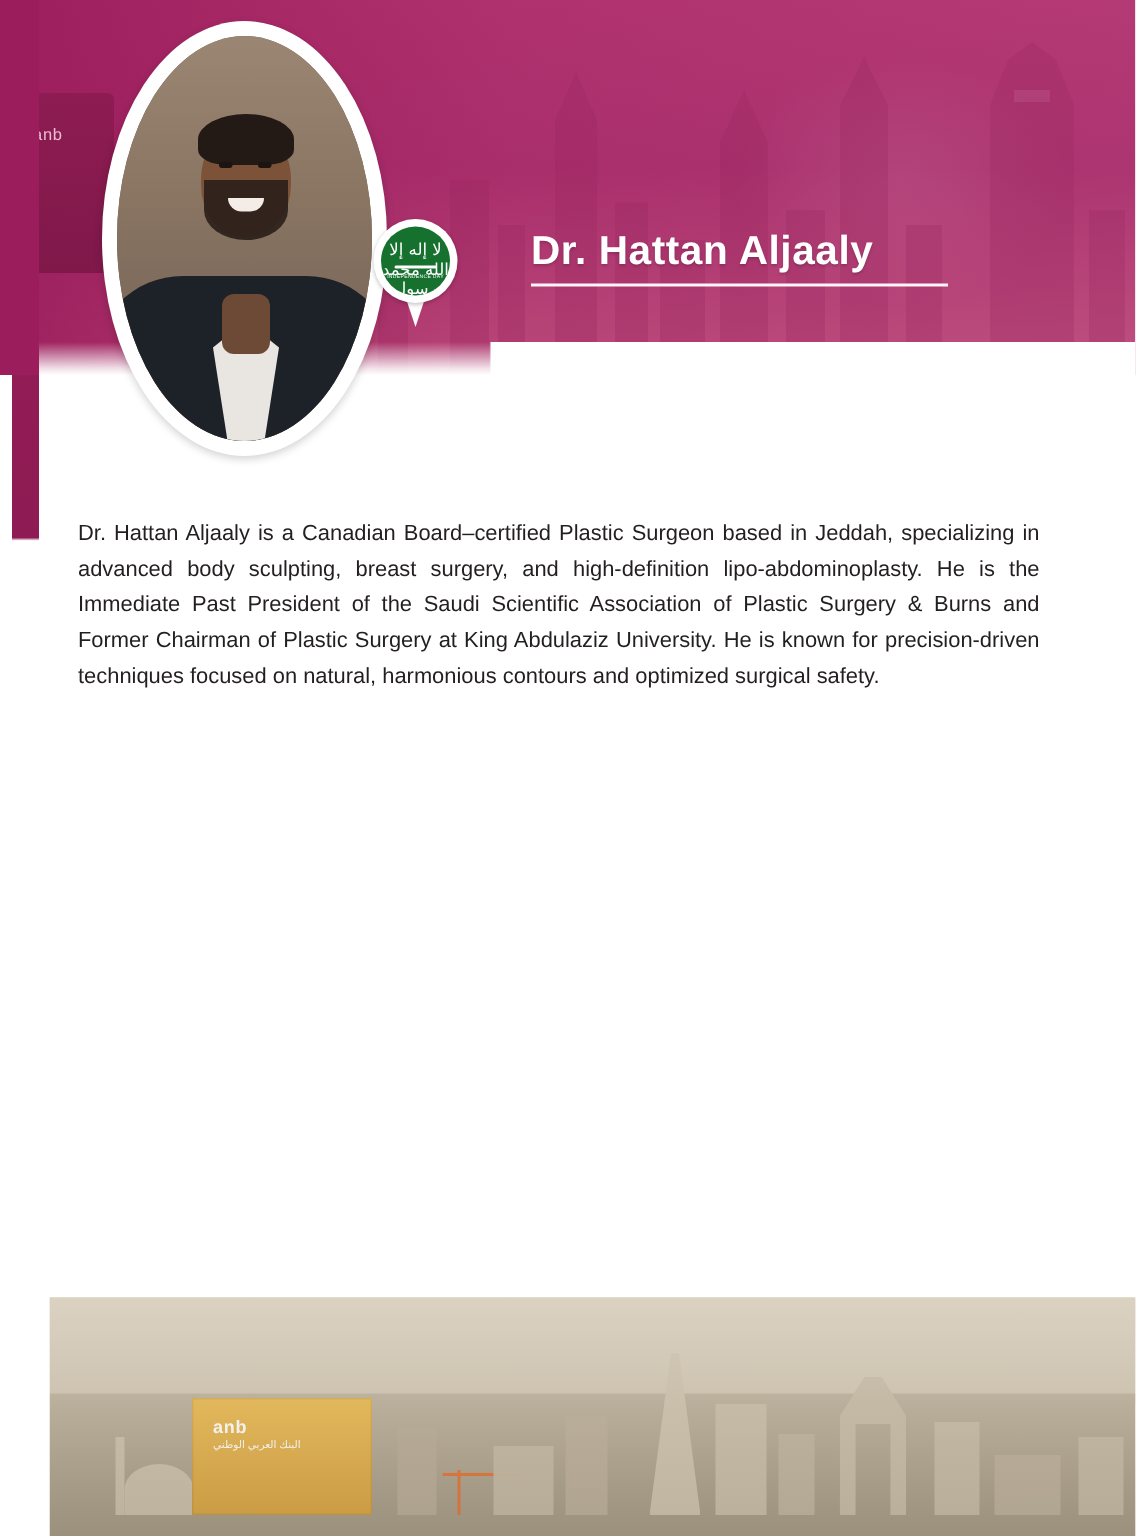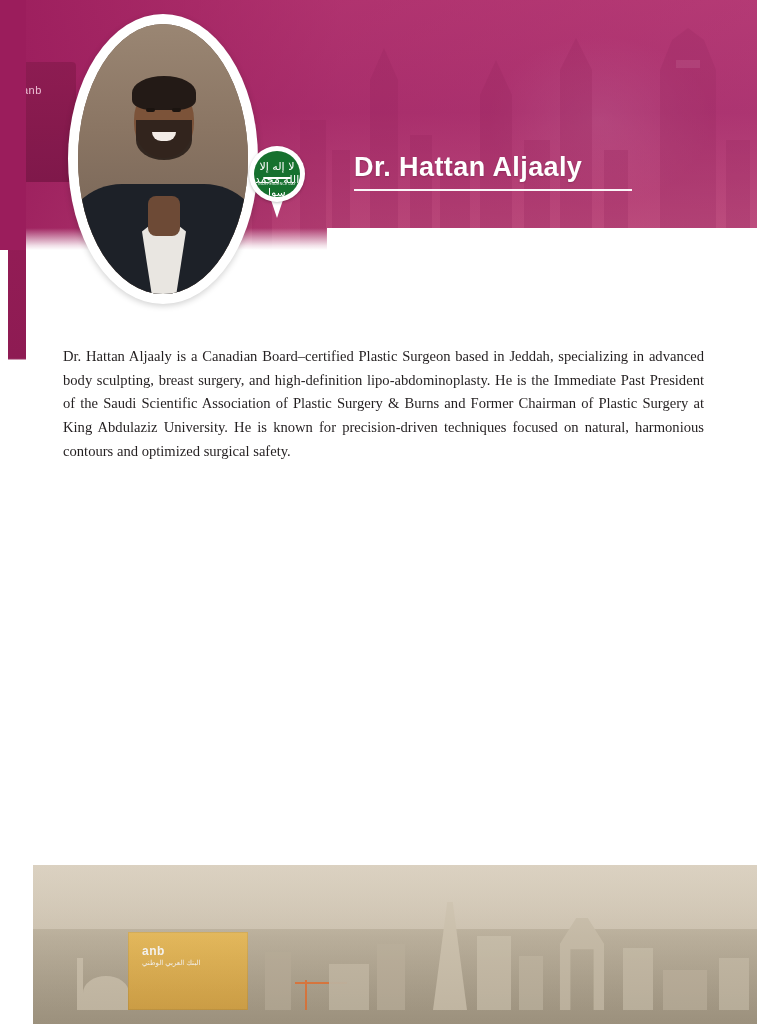--- a/index.html
+++ b/index.html
@@ -306,28 +306,28 @@
     margin-top: 6px;
     width: 278px;
     height: 2px;
     background: #ffffff;
     opacity: 0.95;
   }
 
   
   .bio {
     position: absolute;
-    left: 63px;
+    left: 52px;
     top: 345px;
     width: 641px;
     font-size: 14.6px;
     line-height: 1.62;
     text-align: justify;
     color: #231f20;
-    font-family: Liberation Serif, serif;
+    font-family: Liberation Sans, sans-serif;
   }
 
   
   .footer-photo {
     position: absolute;
     left: 33px;
     top: 865px;
     width: 724px;
     height: 159px;
     overflow: hidden;

